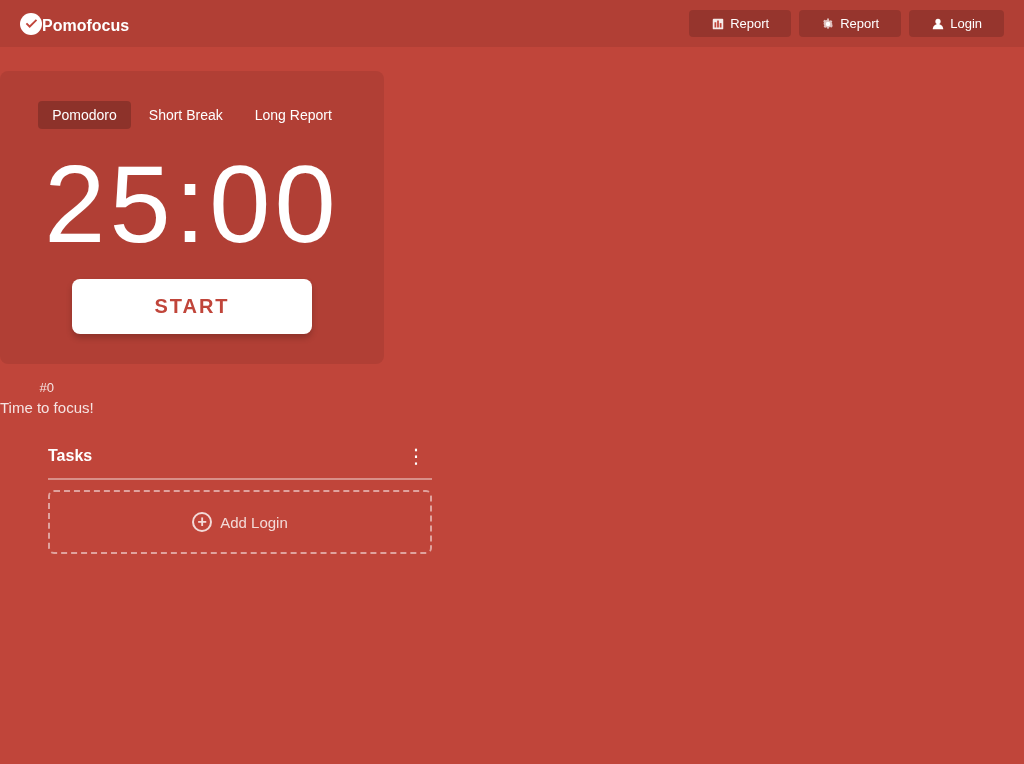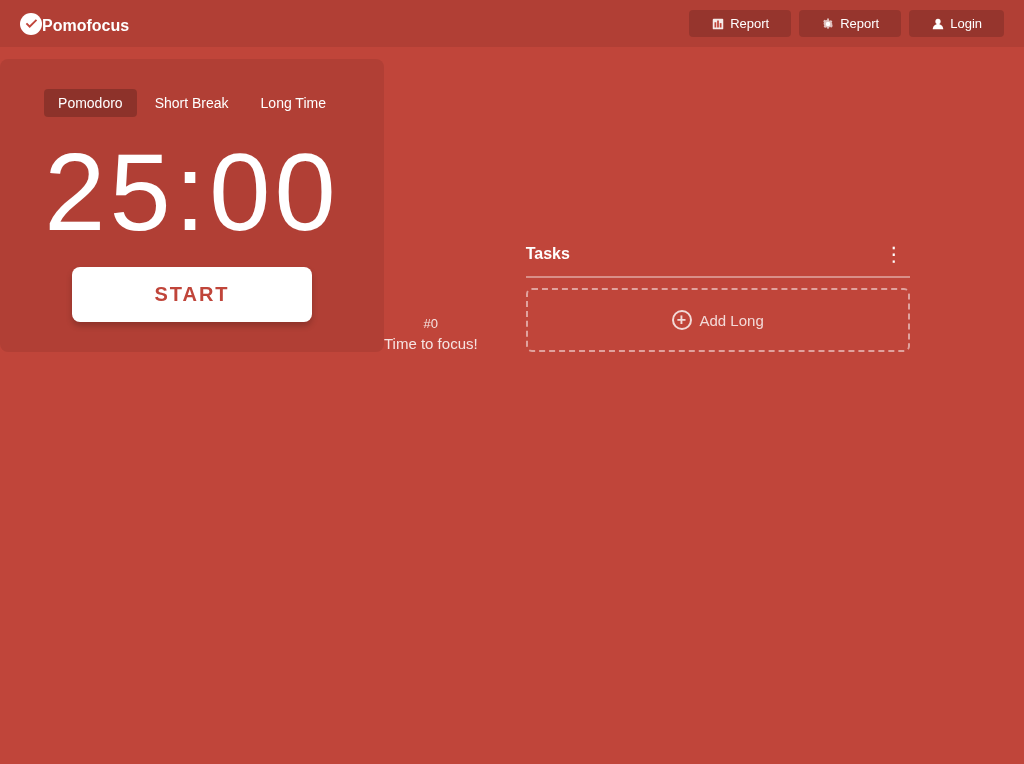--- a/index.html
+++ b/index.html
@@ -68,23 +68,23 @@
 
     .nav-btn-icon {
       width: 14px;
       height: 14px;
       fill: white;
     }
 
     
     .main-content {
       display: flex;
-      flex-direction: row;
-      align-items: flex-end;
-      padding-top: 12px;
+      flex-direction: column;
+      align-items: flex-start;
+      padding-top: 24px;
     }
 
     .timer-card {
       background-color: rgba(0,0,0,0.08);
       border-radius: 8px;
       width: 384px;
       padding: 30px 20px;
       display: flex;
       flex-direction: column;
       align-items: center;
@@ -266,21 +266,21 @@
   </div>
 </nav>
 
 <div class="main-content">
 
   <div class="timer-card">
 
     <div class="timer-tabs">
       <button class="tab active">Pomodoro</button>
       <button class="tab">Short Break</button>
-      <button class="tab">Long Time</button>
+      <button class="tab">Long Report</button>
     </div>
 
     <div class="timer-display">25:00</div>
 
     <button class="start-btn">START</button>
 
   </div>
 
   <div class="session-info">
     <div class="session-number">#0</div>
@@ -290,17 +290,17 @@
   <div class="tasks-section">
     <div class="tasks-header">
       <span class="tasks-title">Tasks</span>
       <button class="tasks-menu-btn">
         <span>⋮</span>
       </button>
     </div>
 
     <button class="add-task-btn">
       <div class="add-task-icon">+</div>
-      <span>Add Long</span>
+      <span>Add Login</span>
     </button>
   </div>
 
 </div>
 
 </body></html>

